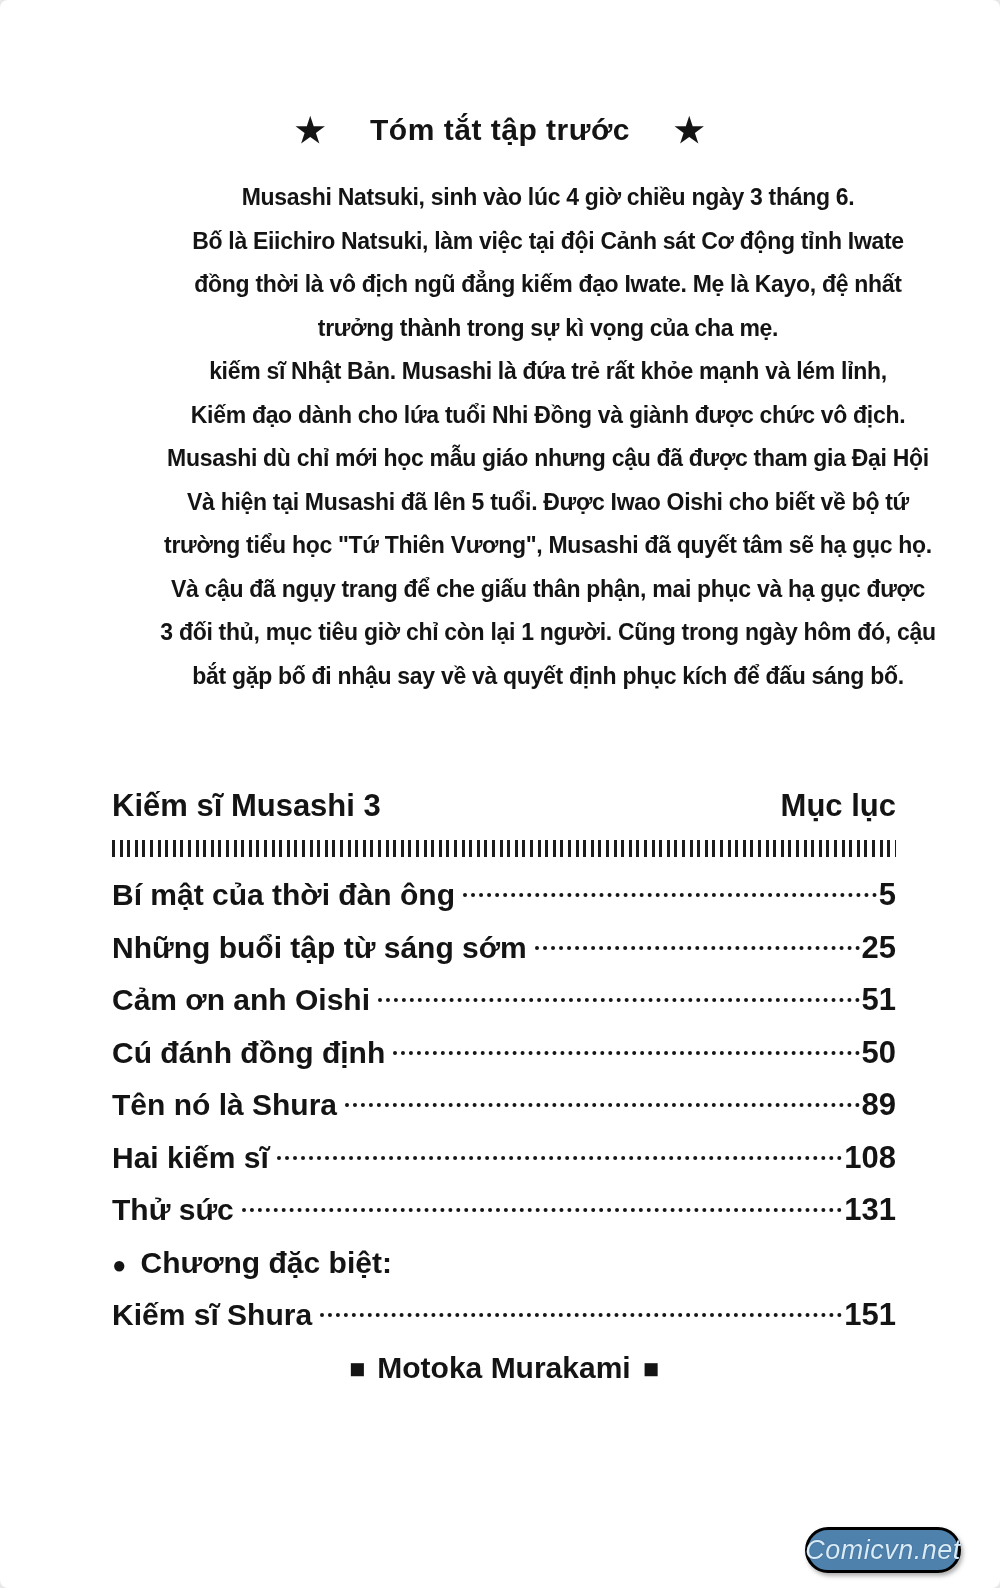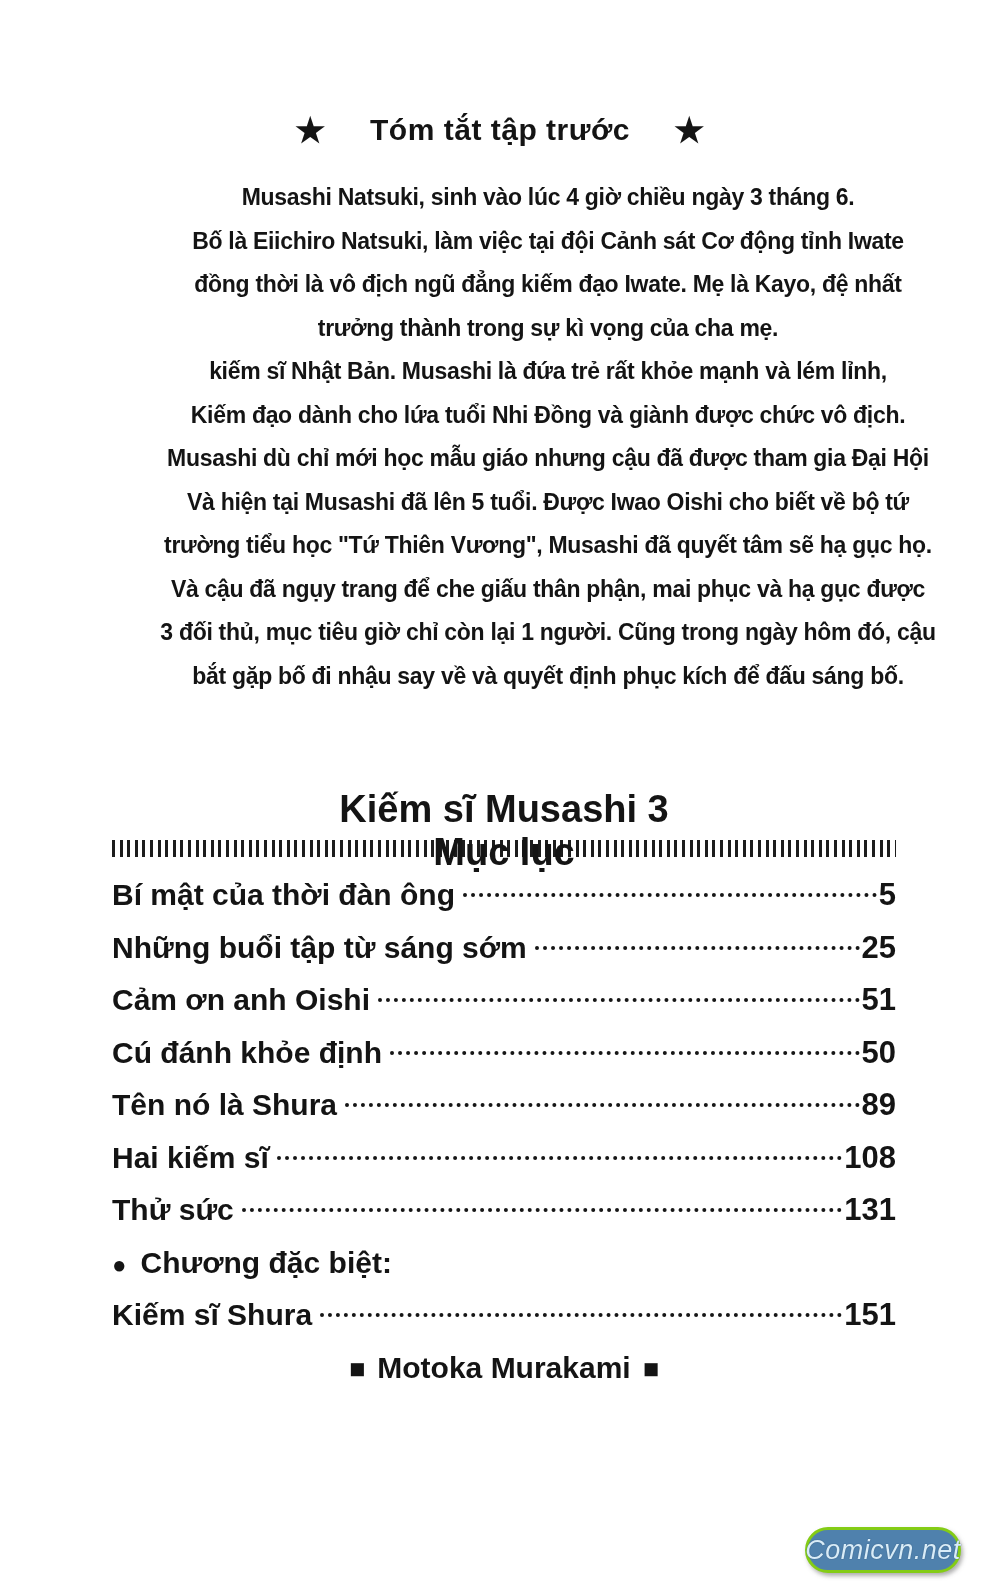--- a/index.html
+++ b/index.html
@@ -1,20 +1,20 @@
 <!DOCTYPE html>
 <html><head>
 <meta charset="utf-8">
 <style>
   * { margin:0; padding:0; box-sizing:border-box; }
   html,body { background:#e8e8e8; }
   body { font-family:"Liberation Sans", sans-serif; color:#141414; }
   .page {
     position:relative; width:1000px; height:1588px;
-    background:#ffffff; margin:0 auto; overflow:hidden;
+    background:#ffffff; margin:0 auto; overflow:hidden;border-radius:8px;
   }
   
   .title-row {
     position:absolute; top:110px; left:0; width:100%;
     text-align:center; font-size:30px; font-weight:700; letter-spacing:.5px;
     white-space:nowrap;
   }
   .title-row .star { font-size:34px; vertical-align:-2px; }
   .star-left  { margin-right:44px; }
   .star-right { margin-left:44px; }
@@ -22,22 +22,22 @@
   
   .summary {
     position:absolute; top:176px; left:0; width:100%;
     text-align:center; font-size:23px; font-weight:700; letter-spacing:-.3px;margin-left:48px;
   }
   .sline { height:43.5px; line-height:43.5px; white-space:nowrap; }
 
   
   .toc { position:absolute; left:112px; top:788px; width:784px; }
   .toc-head {
-    display:flex; justify-content:space-between; align-items:center;
-    font-size:38px; font-weight:700; height:46px;flex-direction:column;
+    display:flex; justify-content:space-between; align-items:flex-start;
+    font-size:31px; font-weight:700; height:46px;
   }
   .divider {
     height:17px; margin-top:6px;
     background:repeating-linear-gradient(90deg,
       #1c1c1c 0, #1c1c1c 3px, transparent 3px, transparent 7.6px);
   }
   .toc-list { margin-top:12px; }
   .toc-row {
     display:flex; align-items:baseline;
     font-size:30px; font-weight:700; line-height:52.5px; height:52.5px;
@@ -50,21 +50,21 @@
   .toc-page { font-size:31px; }
   .bullet { font-size:24px; margin-right:14px; }
   .author { text-align:center; font-size:30px; font-weight:700; line-height:52.5px; height:52.5px; }
   .sq { font-size:27px; }
   .sq-left { margin-right:12px; }
   .sq-right { margin-left:12px; }
 
   
   .watermark {
     position:absolute; left:805px; top:1527px; width:156px; height:46px;
-    background:#4f81ad; border:3px solid #84cc16; border-radius:23px;
+    background:#4f81ad; border:3px solid #000000; border-radius:23px;
     display:flex; align-items:center; justify-content:center;
     box-shadow:2px 3px 4px rgba(110,110,110,.55);
   }
   .watermark span {
     font-style:italic; font-size:27px; color:#d8ecf8; letter-spacing:.5px;
     text-shadow:0 0 1px #1d4163;
   }
 </style>
 </head>
 <body>
@@ -113,21 +113,21 @@
         <span class="toc-page">25</span>
       </div>
 
       <div class="toc-row">
         <span>Cảm ơn anh Oishi</span>
         <span class="leader"></span>
         <span class="toc-page">51</span>
       </div>
 
       <div class="toc-row">
-        <span>Cú đánh khỏe định</span>
+        <span>Cú đánh đồng định</span>
         <span class="leader"></span>
         <span class="toc-page">50</span>
       </div>
 
       <div class="toc-row">
         <span>Tên nó là Shura</span>
         <span class="leader"></span>
         <span class="toc-page">89</span>
       </div>
 

